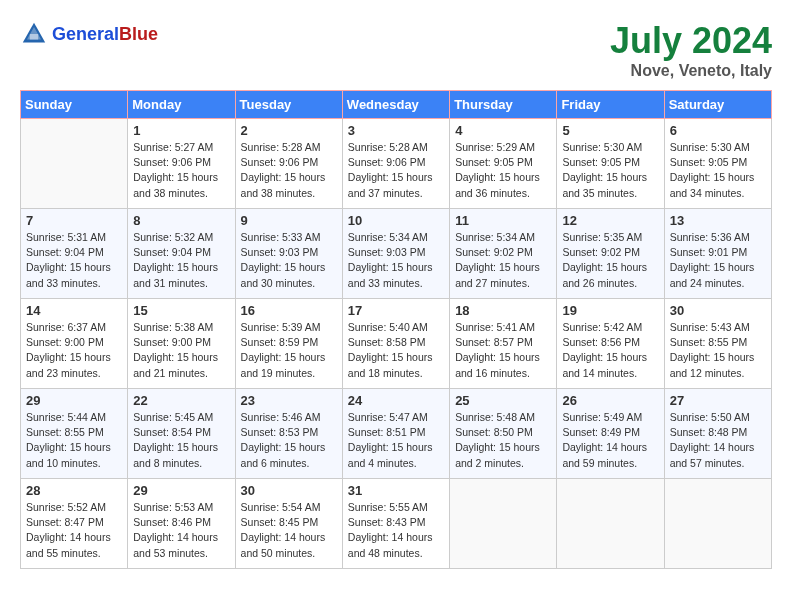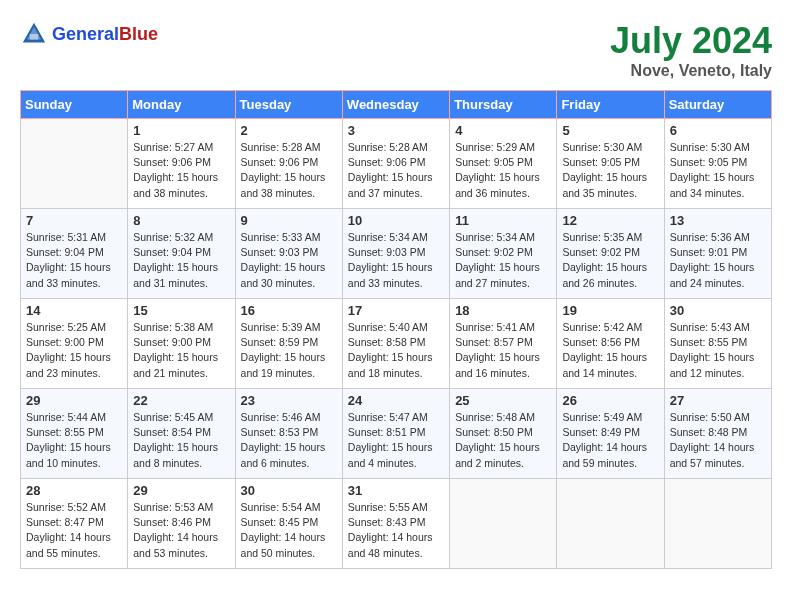--- a/index.html
+++ b/index.html
@@ -244,21 +244,21 @@
             <div>Sunset: 9:01 PM</div>
             <div>Daylight: 15 hours</div>
             <div>and 24 minutes.</div>
           </div>
         </td>
       </tr>
       <tr>
         <td>
           <div class="day-num">14</div>
           <div class="day-detail">
-            <div>Sunrise: 5:25 AM</div>
+            <div>Sunrise: 6:37 AM</div>
             <div>Sunset: 9:00 PM</div>
             <div>Daylight: 15 hours</div>
             <div>and 23 minutes.</div>
           </div>
         </td>
         <td>
           <div class="day-num">15</div>
           <div class="day-detail">
             <div>Sunrise: 5:38 AM</div>
             <div>Sunset: 9:00 PM</div>

